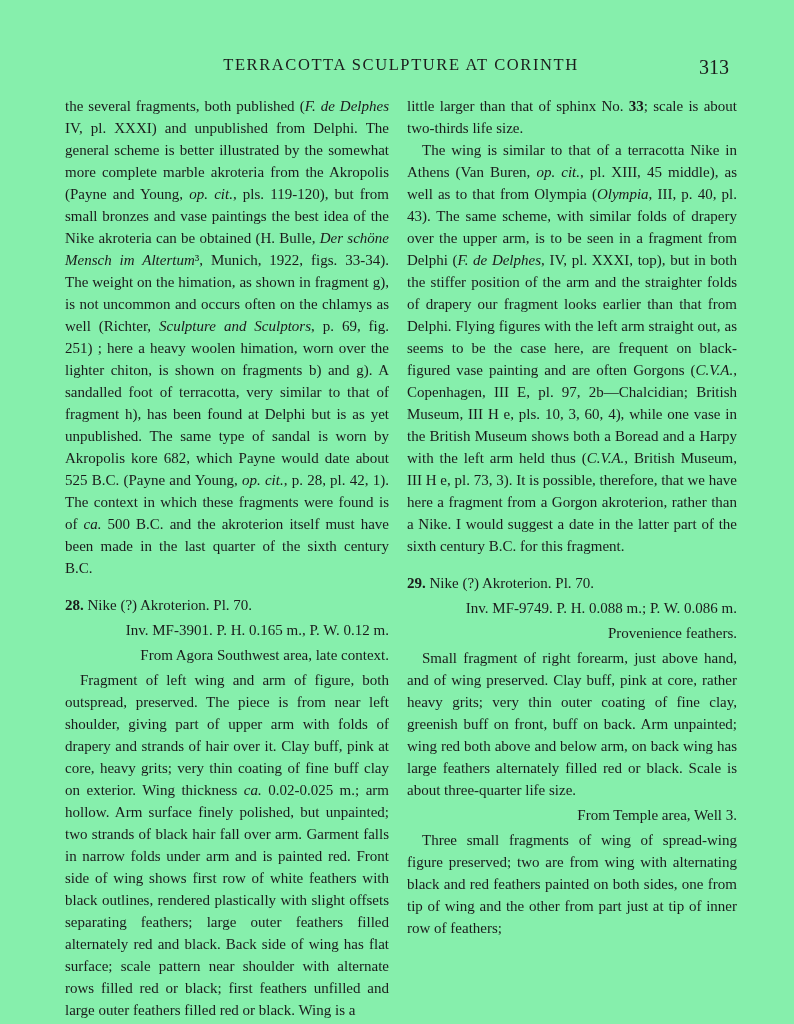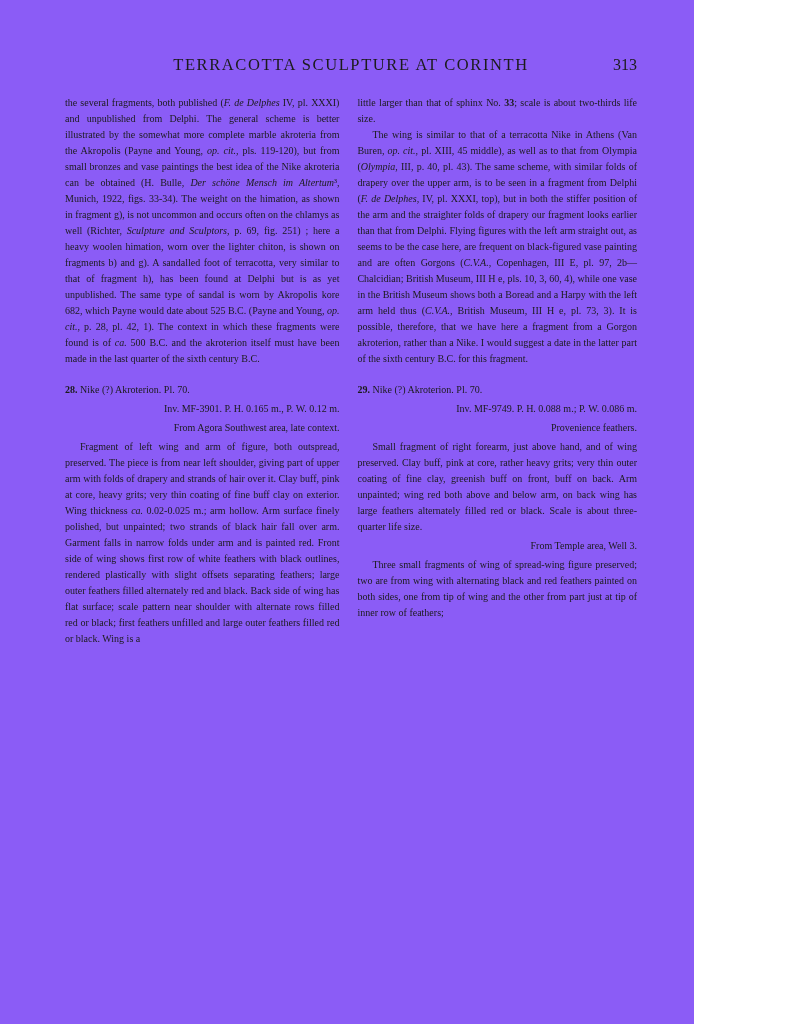--- a/index.html
+++ b/index.html
@@ -1,35 +1,35 @@
 <!DOCTYPE html>
 <html><head>
 <meta charset="utf-8">
 <style>
   * { margin: 0; padding: 0; box-sizing: border-box; }
   html, body { background: #ffffff; }
   .page {
-    width: 694px; height: 1024px;
-    background: #8b5cf6;
+    width: 794px; height: 1024px;
+    background: #86efac;
     color: #1b1b1b;
     position: relative;
     padding: 55px 57px 0 65px;
     font-family: "Liberation Serif", serif;
     overflow: hidden;
   }
   .page-header { position: relative; height: 21px; margin-bottom: 19px; }
   .running-title {
     text-align: center;
     font-size: 16.5px;
     letter-spacing: 1.6px;
     white-space: nowrap;
   }
-  .page-number { position: absolute; right: 0; top: 1px; font-size: 16px; }
+  .page-number { position: absolute; right: 8px; top: 1px; font-size: 20px; }
   .columns { display: flex; gap: 18px; }
-  .column { width: 324px; font-size: 10px; line-height: 16px; }
+  .column { width: 324px; font-size: 15px; line-height: 22px; }
   .column.right { width: 330px; }
   p.paragraph { text-align: justify; }
   p.indent { text-indent: 15px; }
   p.spaced { }
   p.entry_heading { margin: 15px 0 3px 0; }
   p.detail { text-indent: 10px; margin: 3px 0; text-align: right; }
   .b { font-weight: bold; text-align: right; }
   .i { font-style: italic; }
 </style>
 </head>

